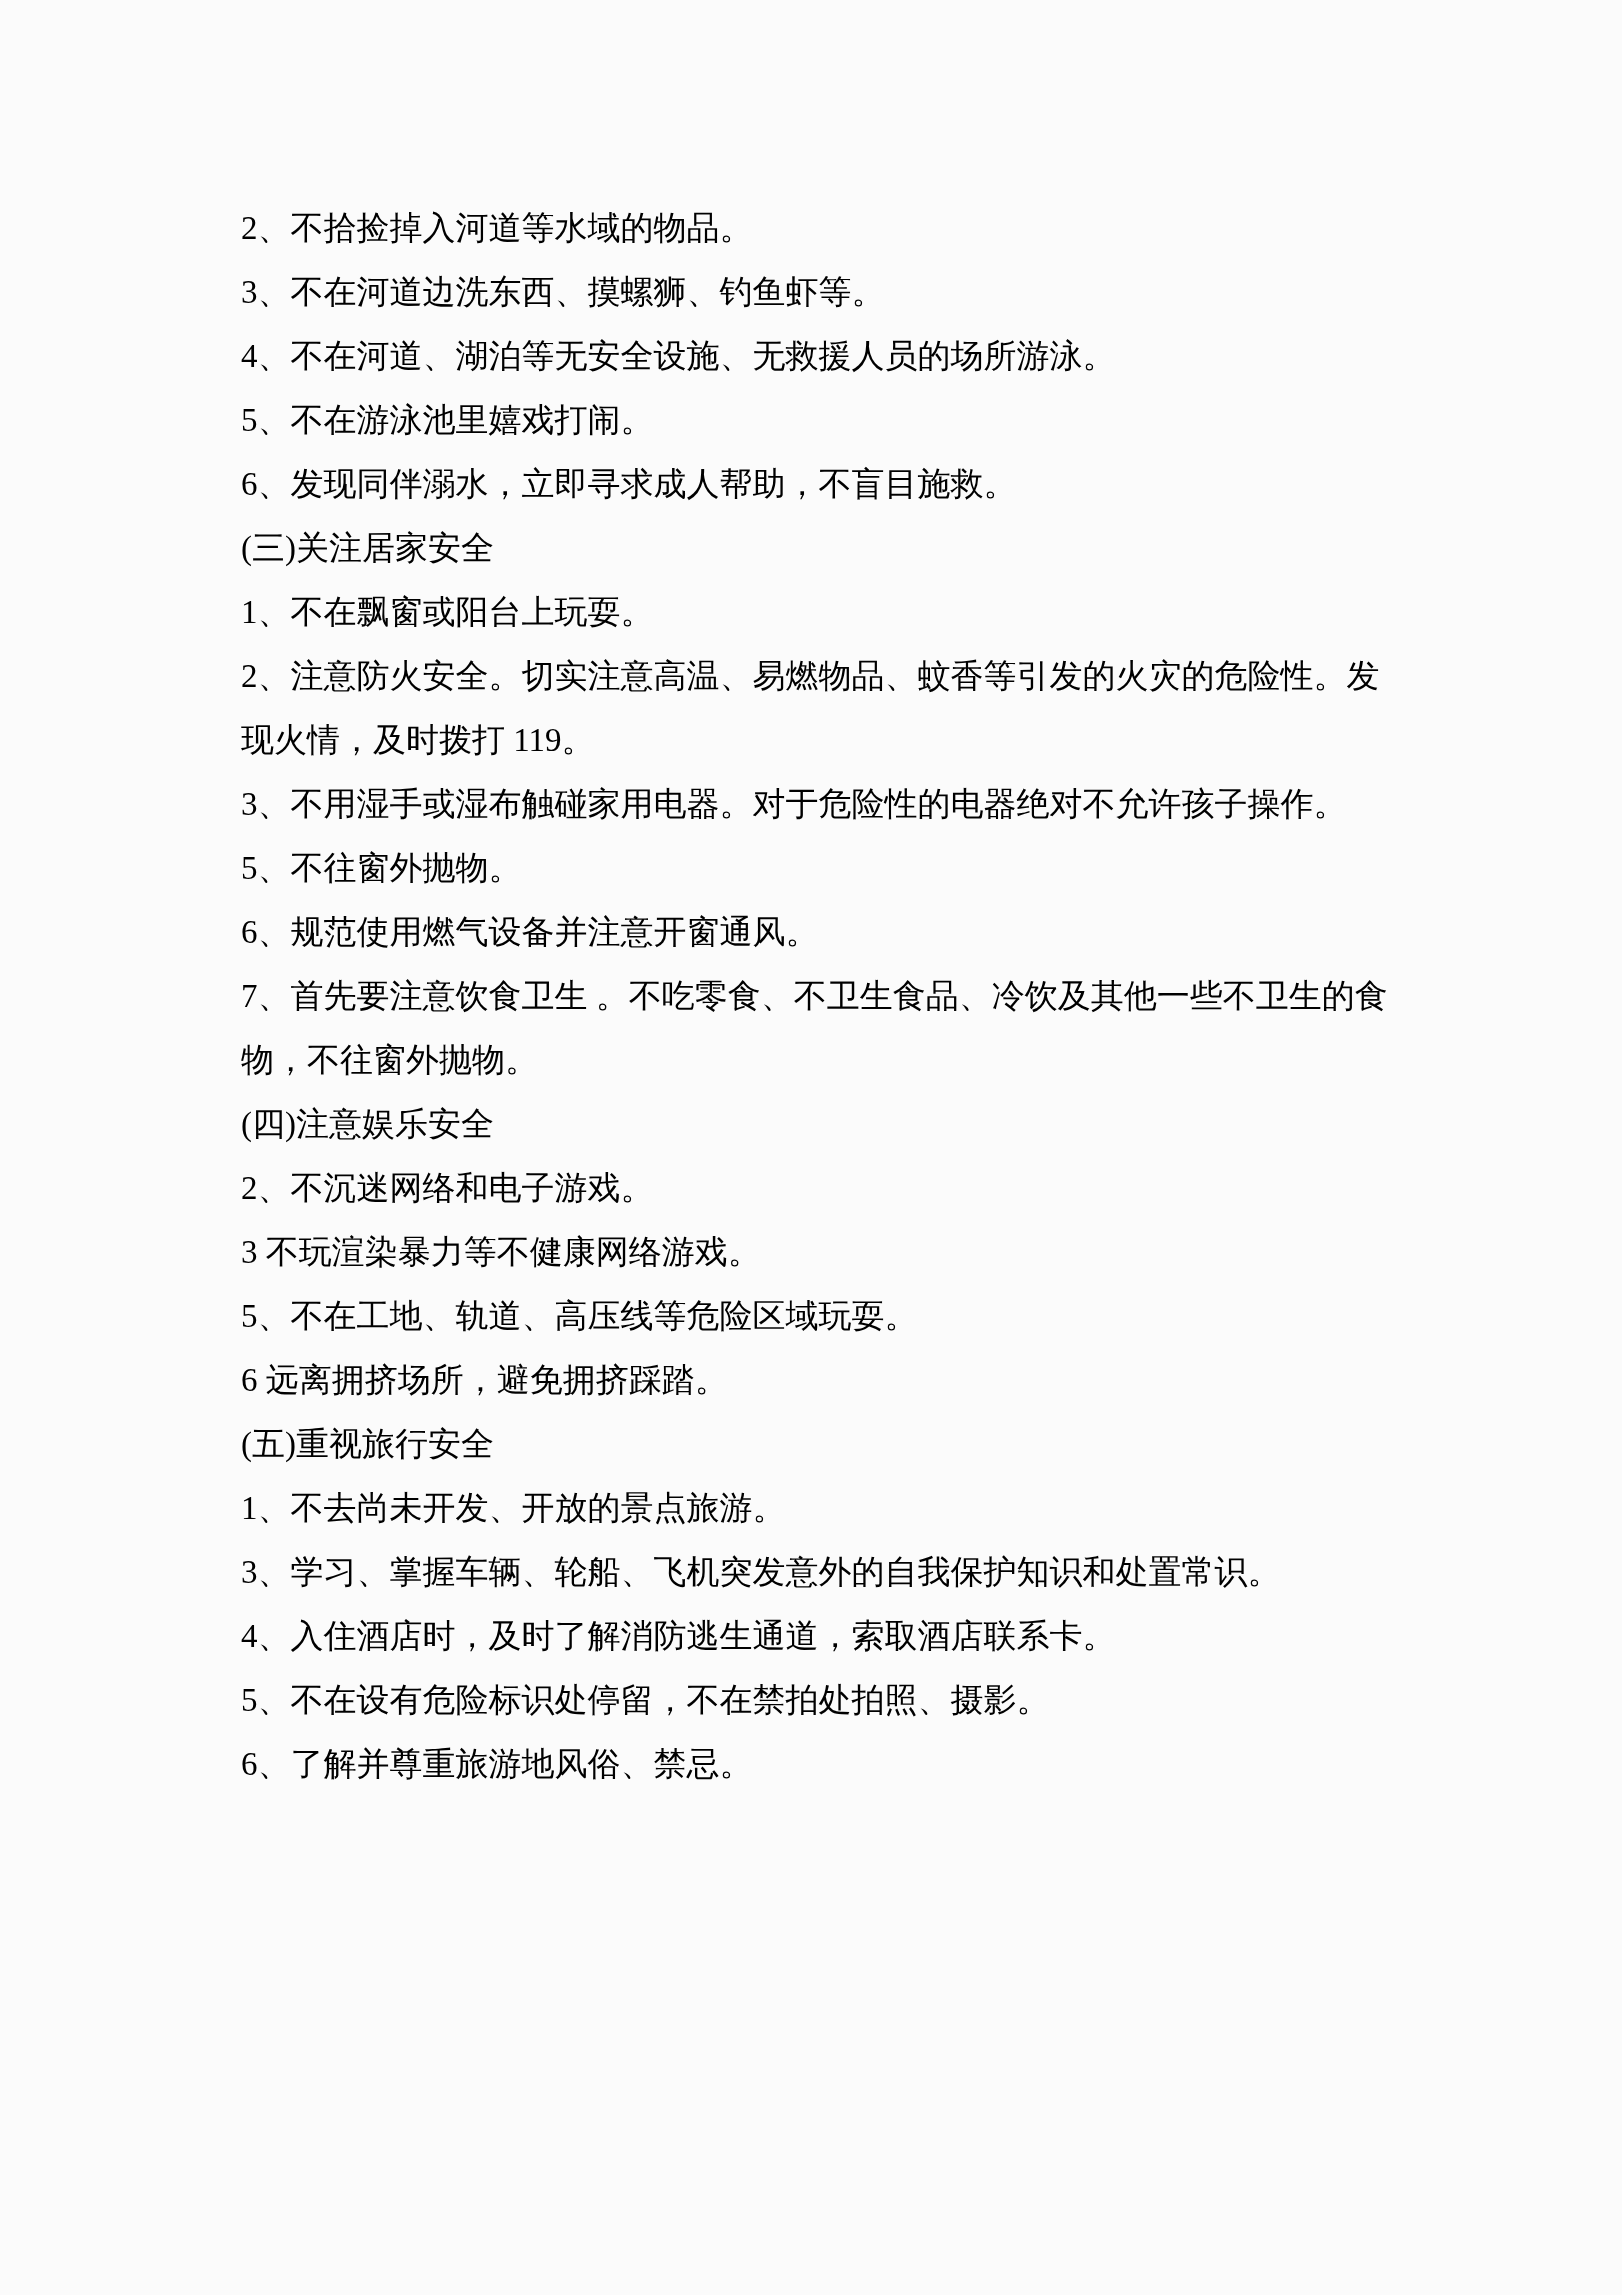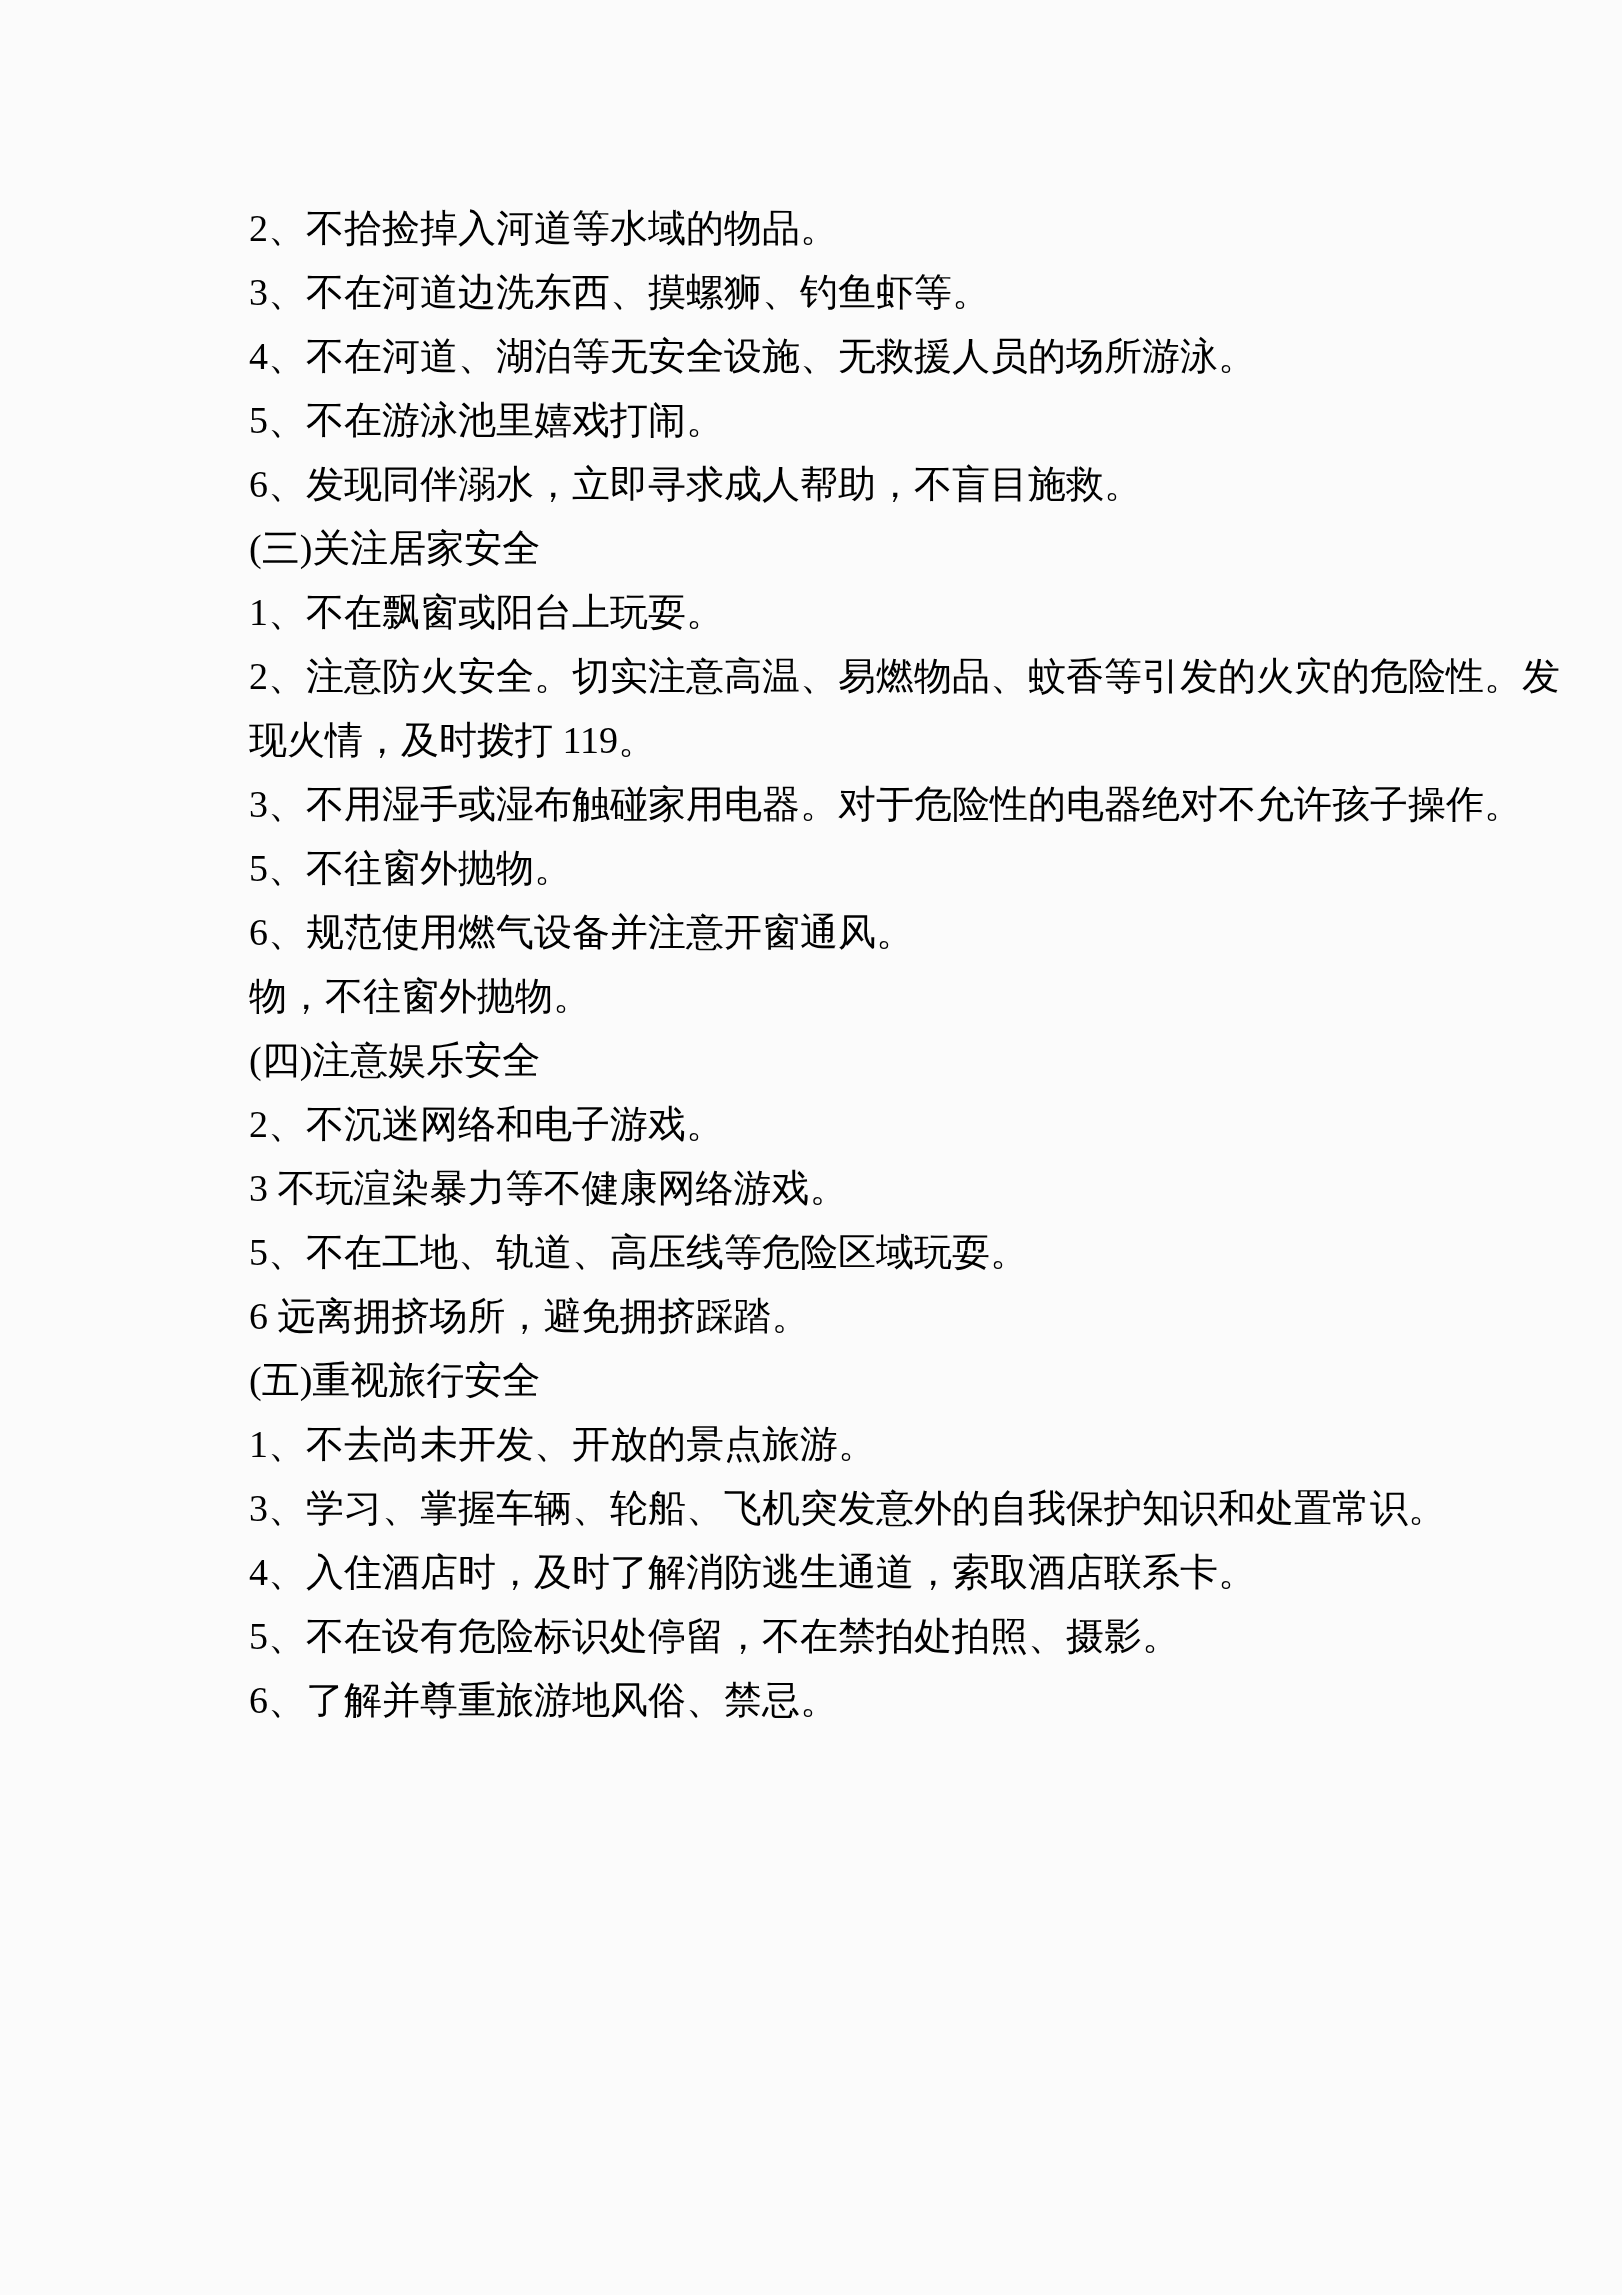--- a/index.html
+++ b/index.html
@@ -21,44 +21,44 @@
     position: absolute;
     left: 241px;
     top: 196px;
     width: 1165px;
   }
   .line {
     height: 64px;
     display: flex;
     align-items: center;
     font-family: "Liberation Serif", "DejaVu Serif", serif;
-    font-size: 38px;
+    font-size: 33px;
     color: #000000;
     white-space: pre;
     letter-spacing: 0;
-    margin-left: 8px;
   }
 </style>
 </head>
 <body>
 
 <div class="page">
   <div class="text-block">
     <div class="line">2、不拾捡掉入河道等水域的物品。</div>
     <div class="line">3、不在河道边洗东西、摸螺狮、钓鱼虾等。</div>
     <div class="line">4、不在河道、湖泊等无安全设施、无救援人员的场所游泳。</div>
     <div class="line">5、不在游泳池里嬉戏打闹。</div>
     <div class="line">6、发现同伴溺水，立即寻求成人帮助，不盲目施救。</div>
     <div class="line">(三)关注居家安全</div>
     <div class="line">1、不在飘窗或阳台上玩耍。</div>
     <div class="line">2、注意防火安全。切实注意高温、易燃物品、蚊香等引发的火灾的危险性。发</div>
     <div class="line">现火情，及时拨打 119。</div>
     <div class="line">3、不用湿手或湿布触碰家用电器。对于危险性的电器绝对不允许孩子操作。</div>
     <div class="line">5、不往窗外抛物。</div>
     <div class="line">6、规范使用燃气设备并注意开窗通风。</div>
+    <div class="line">7、首先要注意饮食卫生 。不吃零食、不卫生食品、冷饮及其他一些不卫生的食</div>
     <div class="line">物，不往窗外抛物。</div>
     <div class="line">(四)注意娱乐安全</div>
     <div class="line">2、不沉迷网络和电子游戏。</div>
     <div class="line">3 不玩渲染暴力等不健康网络游戏。</div>
     <div class="line">5、不在工地、轨道、高压线等危险区域玩耍。</div>
     <div class="line">6 远离拥挤场所，避免拥挤踩踏。</div>
     <div class="line">(五)重视旅行安全</div>
     <div class="line">1、不去尚未开发、开放的景点旅游。</div>
     <div class="line">3、学习、掌握车辆、轮船、飞机突发意外的自我保护知识和处置常识。</div>
     <div class="line">4、入住酒店时，及时了解消防逃生通道，索取酒店联系卡。</div>

